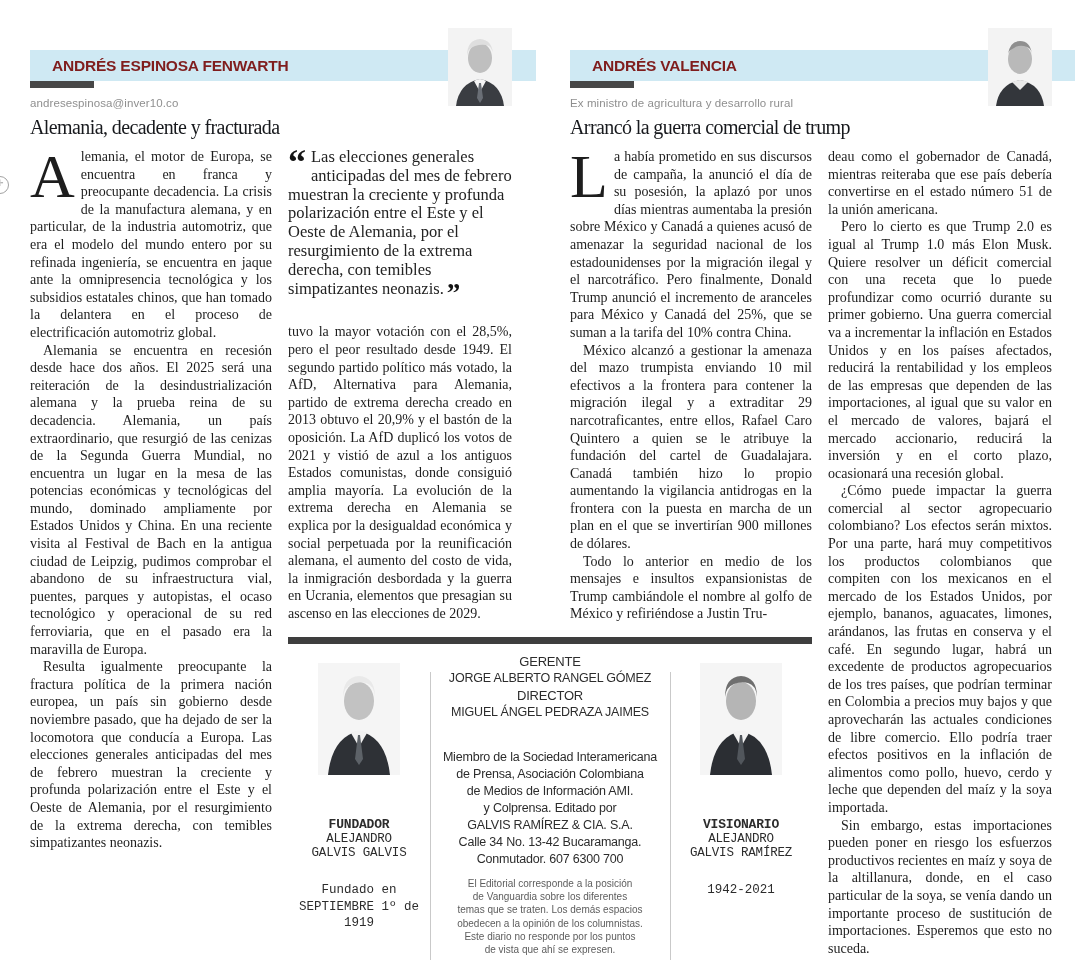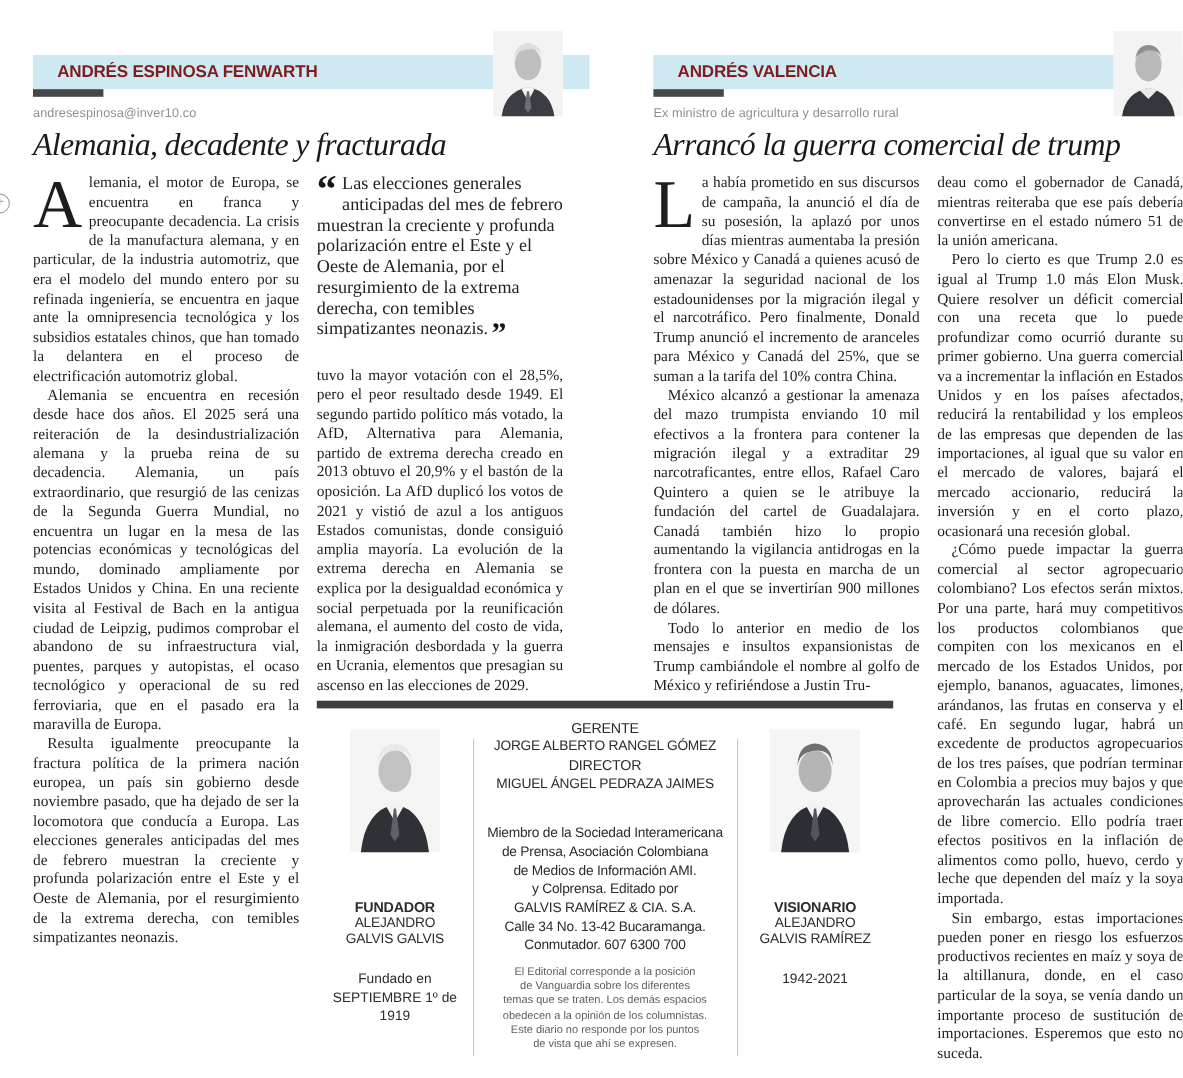--- a/index.html
+++ b/index.html
@@ -3,54 +3,54 @@
 <meta charset="utf-8">
 <style>
   * { margin:0; padding:0; box-sizing:border-box; }
   html,body { background:#ffffff; }
   body { width:1075px; height:980px; overflow:hidden; }
   .page { position:relative; width:1075px; height:980px; background:#ffffff; }
 
   
   .article { position:absolute; top:28px; width:482px; }
   #article-left  { left:30px; }
-  #article-right { left:594px; }
+  #article-right { left:570px; }
 
   .band { position:relative; margin-top:22px; height:31px; width:506px; background:#cfe9f3; }
   .band-name { font-family:"Liberation Sans","DejaVu Sans",sans-serif; font-weight:700;
                font-size:15.5px; letter-spacing:-0.2px; color:#7f1d1d; line-height:32px; padding-left:22px; }
   .band-rule { width:64px; height:7px; background:#474747; }
   .headshot { position:absolute; top:0; right:0; width:64px; height:78px; z-index:2; }
   .headshot svg { width:100%; height:100%; display:block; }
 
   .byline { margin-top:9px; font-family:"Liberation Sans","DejaVu Sans",sans-serif;
             font-size:11.5px; color:#8f8f8f; letter-spacing:0.1px; }
   .headline { margin-top:7px; font-family:"Liberation Serif","DejaVu Serif",serif;
-              font-size:29px; font-weight:400; letter-spacing:-0.6px; color:#17191d; white-space:nowrap;font-style:italic; }
+              font-size:20px; font-weight:400; letter-spacing:-0.6px; color:#17191d; white-space:nowrap; }
 
   .body { position:relative; margin-top:9px; height:810px; overflow:hidden;
           font-family:"Liberation Serif","DejaVu Serif",serif; font-size:14px; line-height:17.6px;
           color:#1d1d1d; text-align:justify; hyphens:auto; }
   .c1 { position:absolute; left:0;   top:0; width:242px; }
   .c2 { position:absolute; left:258px; top:0; width:224px; }
   p.para { text-indent:13px; }
   p.para.cont, p.para.lead { text-indent:0; }
   .dropcap { float:left; font-size:62px; line-height:50px; padding:3px 6px 0 0; color:#1d1d1d; }
 
   .pull-quote { font-size:16.5px; line-height:18.8px; color:#222; text-align:left;
                 margin-bottom:21px; hyphens:auto; }
   .q-open  { float:left; font-size:36px; line-height:28px; font-weight:700; margin-right:5px; color:#141414; }
   .q-close { font-size:27px; font-weight:700; vertical-align:-8px; margin-left:3px; color:#141414; }
 
   
   .masthead { position:absolute; left:288px; top:637px; width:524px;
               font-family:"Liberation Sans","DejaVu Sans",sans-serif; color:#2c2c2c; }
   .mast-bar { height:7px; background:#3e3e3e; }
   .mast-grid { position:relative; display:flex; }
-  .mast-cell-side { width:142px; text-align:center; padding-top:19px; }
+  .mast-cell-side { width:142px; text-align:center; padding-top:19px;font-family:Liberation Mono, monospace; }
   .mast-cell-center { width:240px; text-align:center; padding-top:9px; }
   .mast-divider { position:absolute; top:28px; width:1px; height:288px; background:#c9c9c9; }
   .mast-divider.d1 { left:142px; }
   .mast-divider.d2 { left:382px; }
   .mast-portrait { width:82px; height:112px; margin:0 auto; }
   .mast-portrait svg { width:100%; height:100%; display:block; }
   .mast-label { font-weight:700; font-size:13px; letter-spacing:-0.2px; }
   .mast-name  { font-size:12.5px; line-height:14px; letter-spacing:-0.2px; white-space:pre-line; }
   .mast-note  { font-size:12.5px; line-height:16.5px; white-space:pre-line; }
   .side-label { margin-top:42px; }

